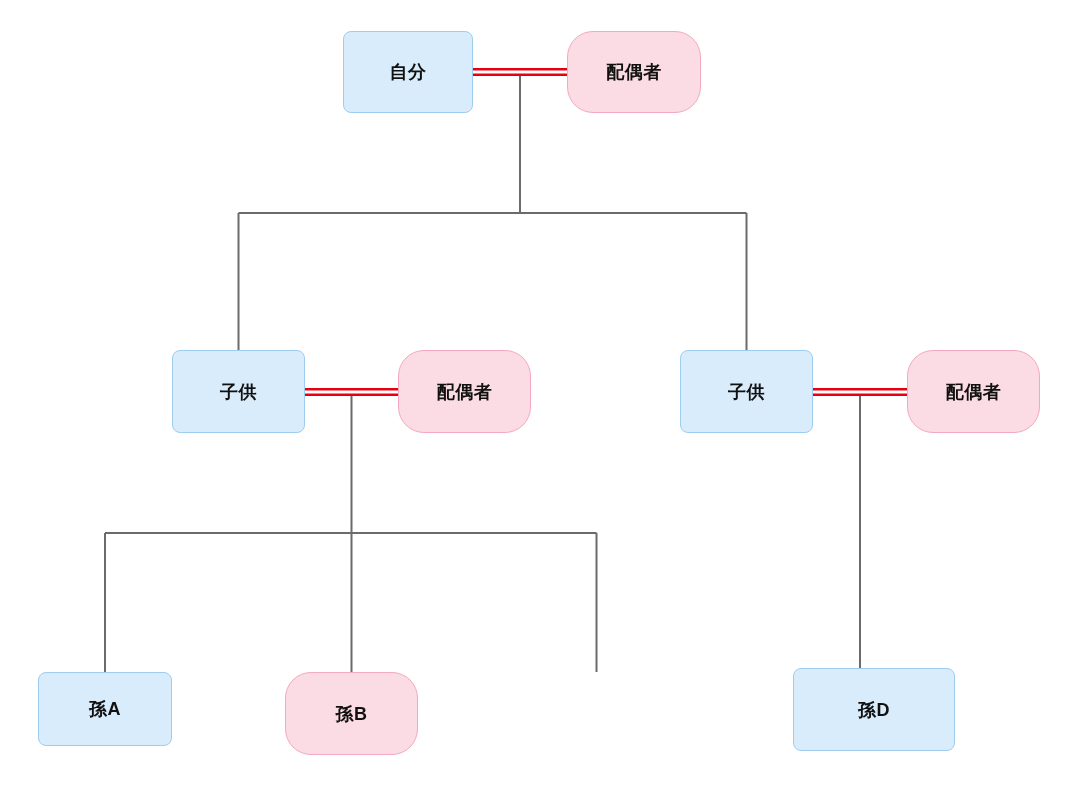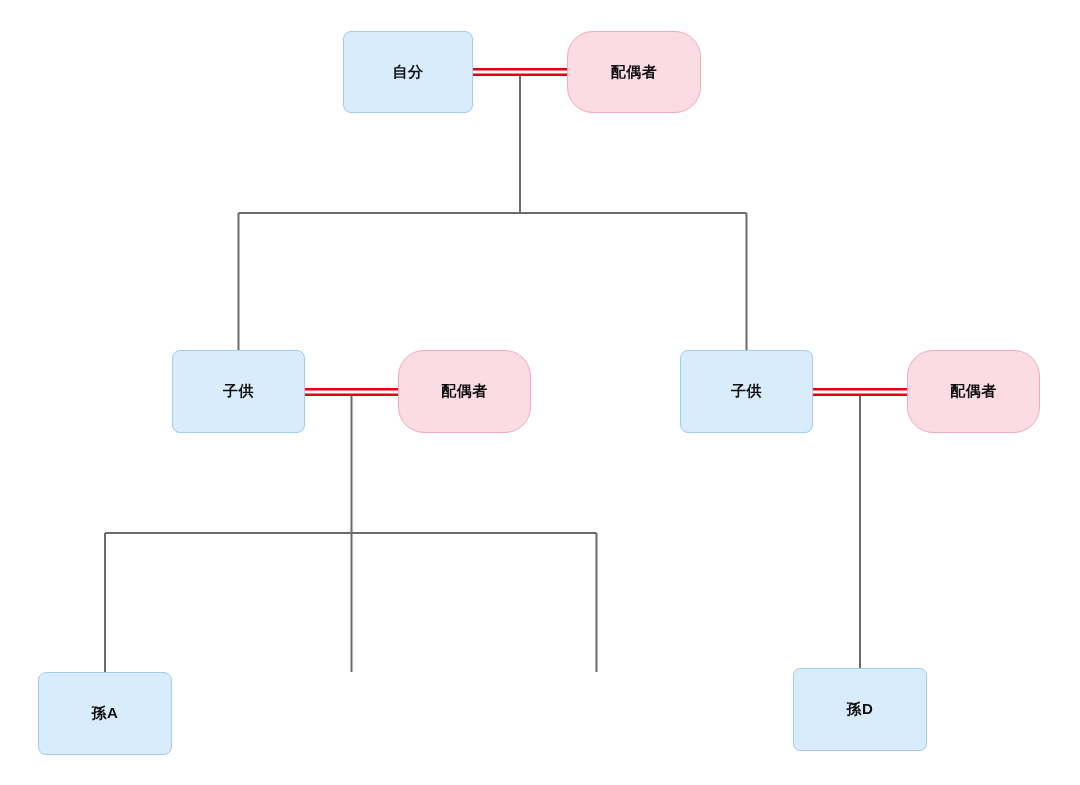--- a/index.html
+++ b/index.html
@@ -32,21 +32,21 @@
     fill: none;
   }
   .node {
     position: absolute;
     display: flex;
     align-items: center;
     justify-content: center;
     border-radius: 8px;
     border: 1.5px solid transparent;
     box-sizing: border-box;
-    font-size: 15px;
+    font-size: 18px;
     font-weight: 700;
     color: #111111;
     letter-spacing: 0.5px;
     cursor: default;
   }
   .node.male {
     background: var(--male-fill, #d9ecfb);
     border-color: var(--male-border, #9fcdf0);
   }
   .node.female {
@@ -54,24 +54,24 @@
     border-color: var(--female-border, #f3a9c0);
     border-radius: 26px;
   }
   
   .n-self               { left: 343px; top: 31px;  width: 130px; height: 82px; }
   .n-spouse-top         { left: 567px; top: 31px;  width: 134px; height: 82px; }
   .n-child-left         { left: 172px; top: 350px; width: 133px; height: 83px; }
   .n-child-left-spouse  { left: 398px; top: 350px; width: 133px; height: 83px; }
   .n-child-right        { left: 680px; top: 350px; width: 133px; height: 83px; }
   .n-child-right-spouse { left: 907px; top: 350px; width: 133px; height: 83px; }
-  .n-grandchild-a       { left: 38px;  top: 672px; width: 134px; height: 83px; }
+  .n-grandchild-a       { left: 38px;  top: 672px; width: 134px; height: 74px; }
   .n-grandchild-b       { left: 285px; top: 672px; width: 133px; height: 83px; }
   .n-grandchild-c       { left: 530px; top: 672px; width: 133px; height: 83px; }
-  .n-grandchild-d       { left: 793px; top: 668px; width: 134px; height: 83px; border-radius: 7px; }
+  .n-grandchild-d       { left: 793px; top: 668px; width: 162px; height: 83px; }
 </style>
 </head>
 <body>
 
 <div class="canvas" style="--male-fill: #d9ecfb; --male-border: #9fcdf0; --female-fill: #fbdce4; --female-border: #f3a9c0; --marriage-line: #e60012; --connector: #6b6b6b;">
 
   <svg class="wires" viewBox="0 0 1080 785" aria-hidden="true">
 
     <g>
       <path class="wire" d="M520 76 V213 M238.5 213 H746.5 M238.5 213 V350 M746.5 213 V350"></path>
@@ -118,19 +118,22 @@
   </div>
 
   <div class="node female n-child-right-spouse">
     <span>配偶者</span>
   </div>
 
   <div class="node male n-grandchild-a">
     <span>孫A</span>
   </div>
 
+  <div class="node female n-grandchild-b">
+    <span>孫B</span>
+  </div>
 
 
   <div class="node male n-grandchild-d">
     <span>孫D</span>
   </div>
 
 </div>
 
 </body></html>

